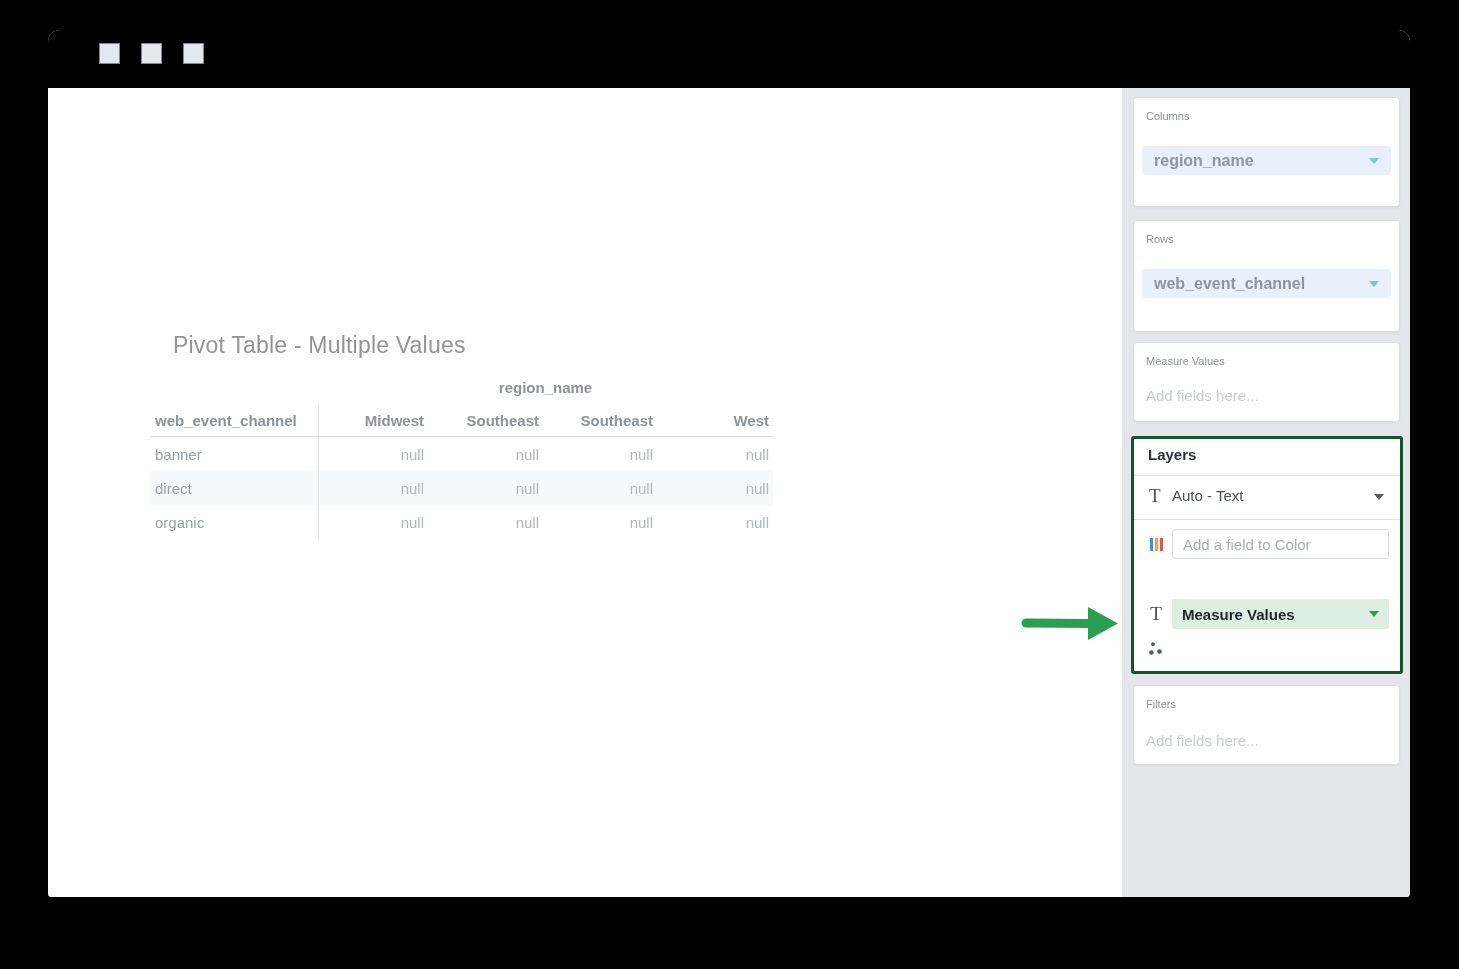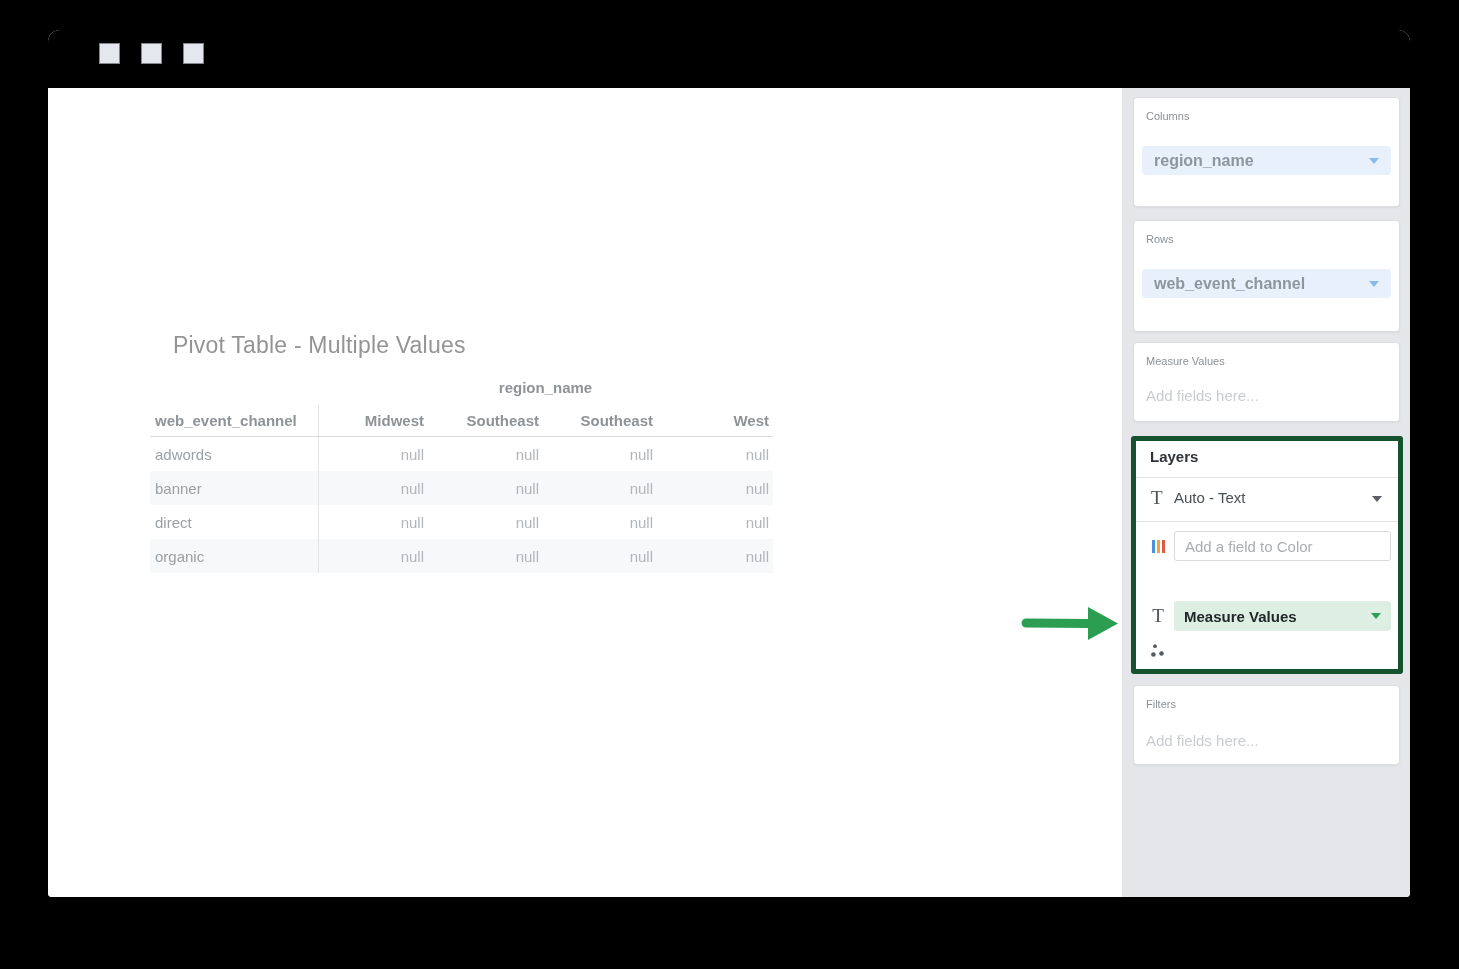--- a/index.html
+++ b/index.html
@@ -69,21 +69,21 @@
   }
   .pill-blue{background:#e8f1fb;}
   .pill-blue .pill-label{font-size:16px;font-weight:600;color:#8d959d;}
   .chev{width:0;height:0;border-left:5px solid transparent;border-right:5px solid transparent;}
   .chev-blue{border-top:6px solid #8abae9;}
   .chev-dark{border-top:6px solid #5a6066;}
   .chev-green{border-top:6px solid #2f9e53;}
 
   .layers-panel{
     position:absolute;left:9px;top:348px;width:272px;height:238px;background:#fff;
-    border:5px solid #14532d;border-radius:3px;box-sizing:border-box;
+    border:3px solid #14532d;border-radius:3px;box-sizing:border-box;
   }
   .layers-title{position:absolute;left:14px;top:7px;font-size:15px;font-weight:700;color:#2d3237;}
   .layers-divider{position:absolute;left:0;right:0;height:1px;background:#e2e3e5;}
   .layer-type-row{position:absolute;left:0;right:0;top:36px;height:44px;cursor:pointer;}
   .ticon{
     font-family:"Liberation Serif", serif;font-size:19px;color:#4b5056;font-weight:500;
   }
   .layer-type-row .ticon{position:absolute;left:15px;top:10px;}
   .layer-type-label{position:absolute;left:38px;top:12px;font-size:15px;color:#4a4f55;}
   .layer-type-row .chev{position:absolute;right:16px;top:19px;}
@@ -134,27 +134,20 @@
               <tr id="pivot-head-row">
                 <th class="rowdim">web_event_channel</th>
                 <th>Midwest</th>
                 <th>Southeast</th>
                 <th>Southeast</th>
                 <th>West</th>
               </tr>
             </thead>
           <tbody id="pivot-body">
               <tr>
-                <td class="rowlabel">adwords</td>
-                <td>null</td>
-                <td>null</td>
-                <td>null</td>
-                <td>null</td>
-              </tr>
-              <tr>
                 <td class="rowlabel">banner</td>
                 <td>null</td>
                 <td>null</td>
                 <td>null</td>
                 <td>null</td>
               </tr>
               <tr>
                 <td class="rowlabel">direct</td>
                 <td>null</td>
                 <td>null</td>

